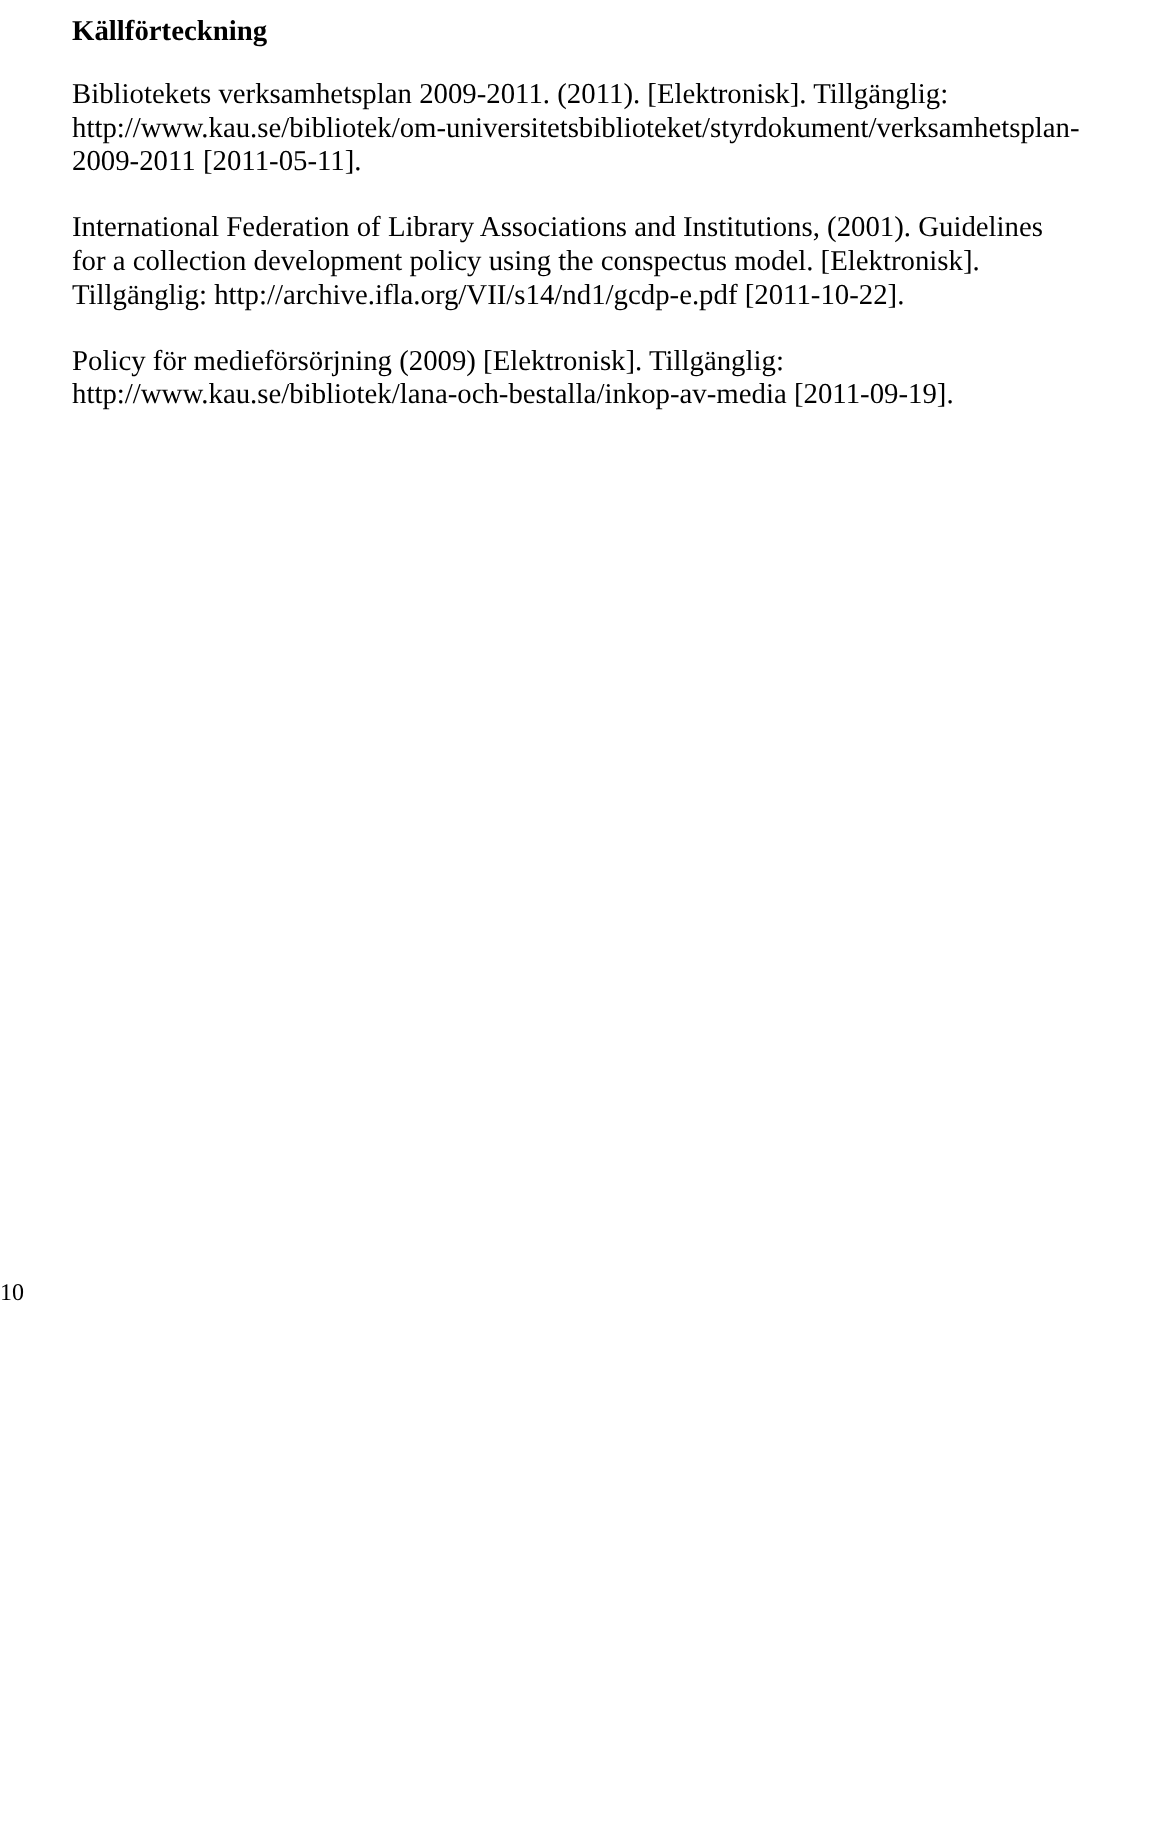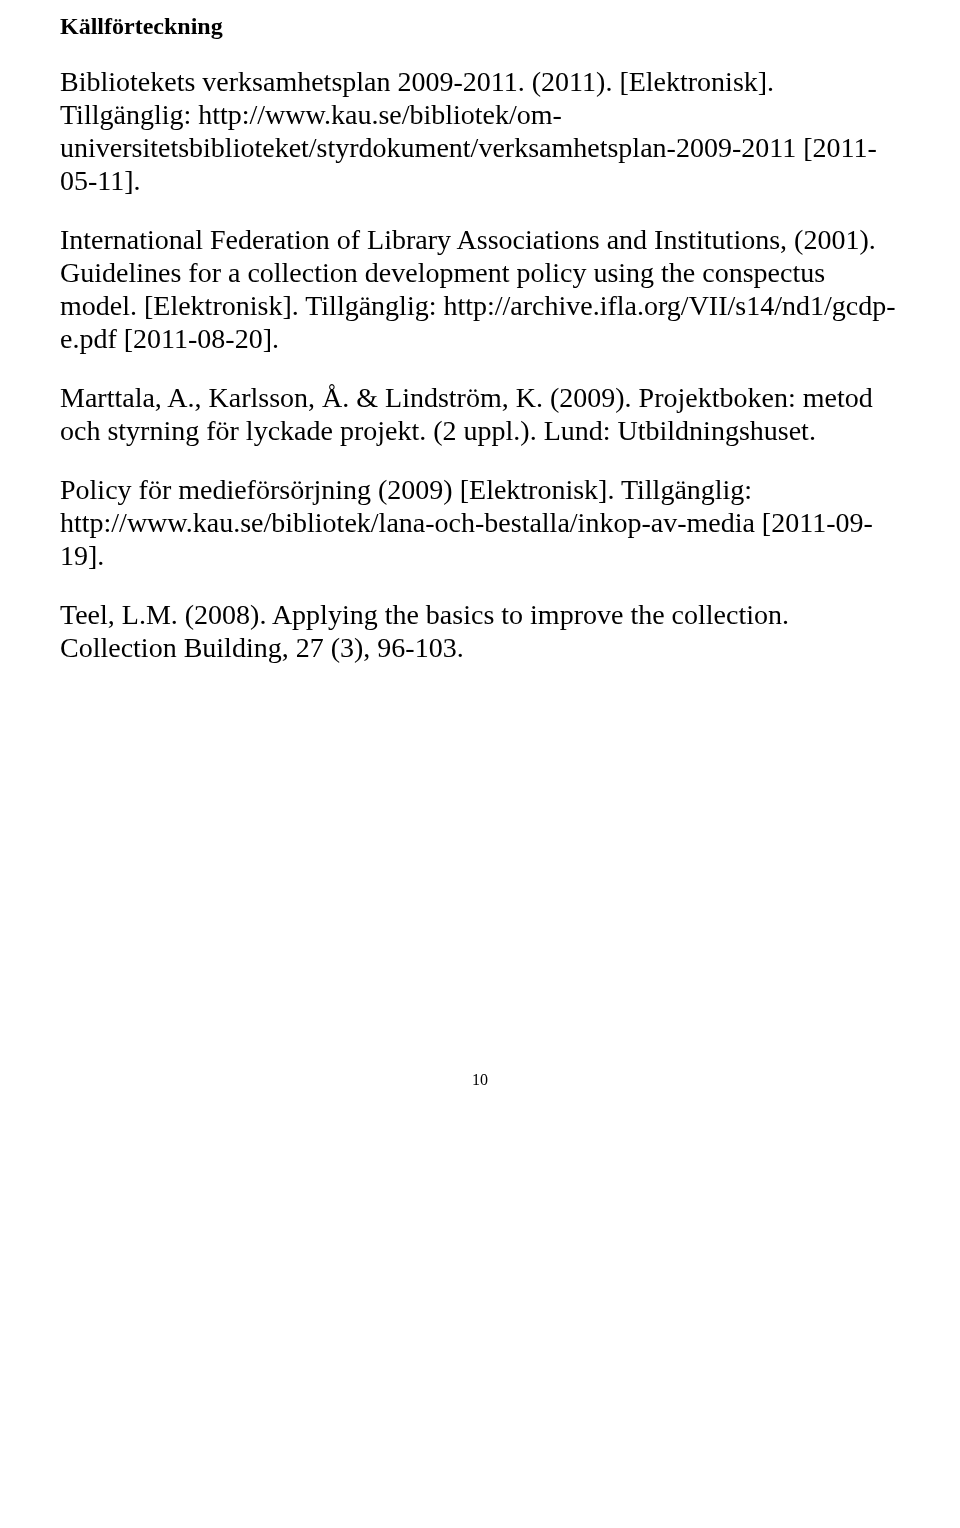--- a/index.html
+++ b/index.html
@@ -18,48 +18,45 @@
     padding: 12px 60px 0 60px;
     position: relative;
   }
   h1.heading {
     font-size: 24px;
     font-weight: bold;
     margin: 0 0 24px 0;
     line-height: 1.2;
   }
   p.entry {
-    font-size: 28px;
+    font-size: 24px;
     line-height: 1.18;
     margin: 0 0 26px 0;
     font-weight: normal;
   }
   .page-number {
     position: absolute;
     bottom: 50px;
     left: 0;
     width: 960px;
-    text-align: center;
     font-family: "Times New Roman", Times, serif;
-    font-size: 16px;
+    font-size: 20px;
     color: #000000;
   }
 </style>
 </head>
 <body>
 
 <div class="page">
 
   <h1 class="heading">Källförteckning</h1>
 
   <p class="entry">Bibliotekets verksamhetsplan 2009-2011. (2011). [Elektronisk]. Tillgänglig: http://www.kau.se/bibliotek/om-universitetsbiblioteket/styrdokument/verksamhetsplan-2009-2011 [2011-05-11].</p>
 
 
-  <p class="entry">International Federation of Library Associations and Institutions, (2001). Guidelines for a collection development policy using the conspectus model. [Elektronisk]. Tillgänglig: http://archive.ifla.org/VII/s14/nd1/gcdp-e.pdf [2011-08-20].</p>
+  <p class="entry">International Federation of Library Associations and Institutions, (2001). Guidelines for a collection development policy using the conspectus model. [Elektronisk]. Tillgänglig: http://archive.ifla.org/VII/s14/nd1/gcdp-e.pdf [2011-10-22].</p>
 
-  <p class="entry">Marttala, A., Karlsson, Å. &amp; Lindström, K. (2009). Projektboken: metod och styrning för lyckade projekt. (2 uppl.). Lund: Utbildningshuset.</p>
 
   <p class="entry">Policy för medieförsörjning (2009) [Elektronisk]. Tillgänglig: http://www.kau.se/bibliotek/lana-och-bestalla/inkop-av-media [2011-09-19].</p>
 
-  <p class="entry">Teel, L.M. (2008). Applying the basics to improve the collection. Collection Building, 27 (3), 96-103.</p>
 
   <div class="page-number">10</div>
 </div>
 
 </body></html>

